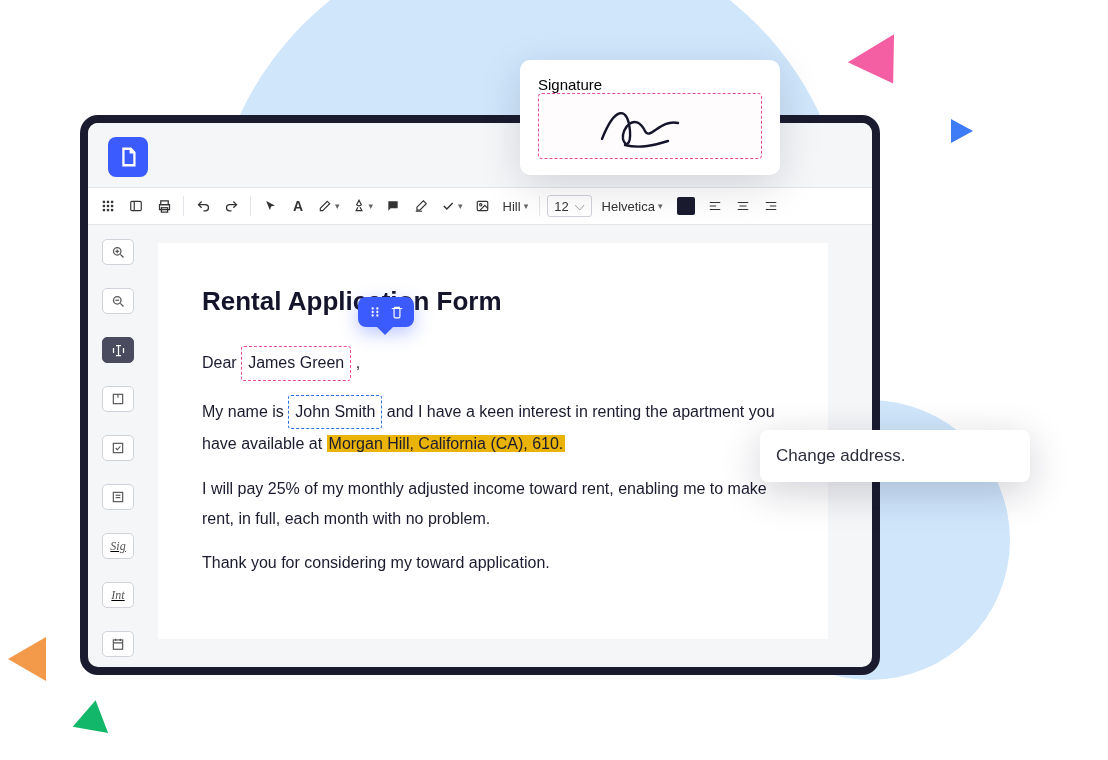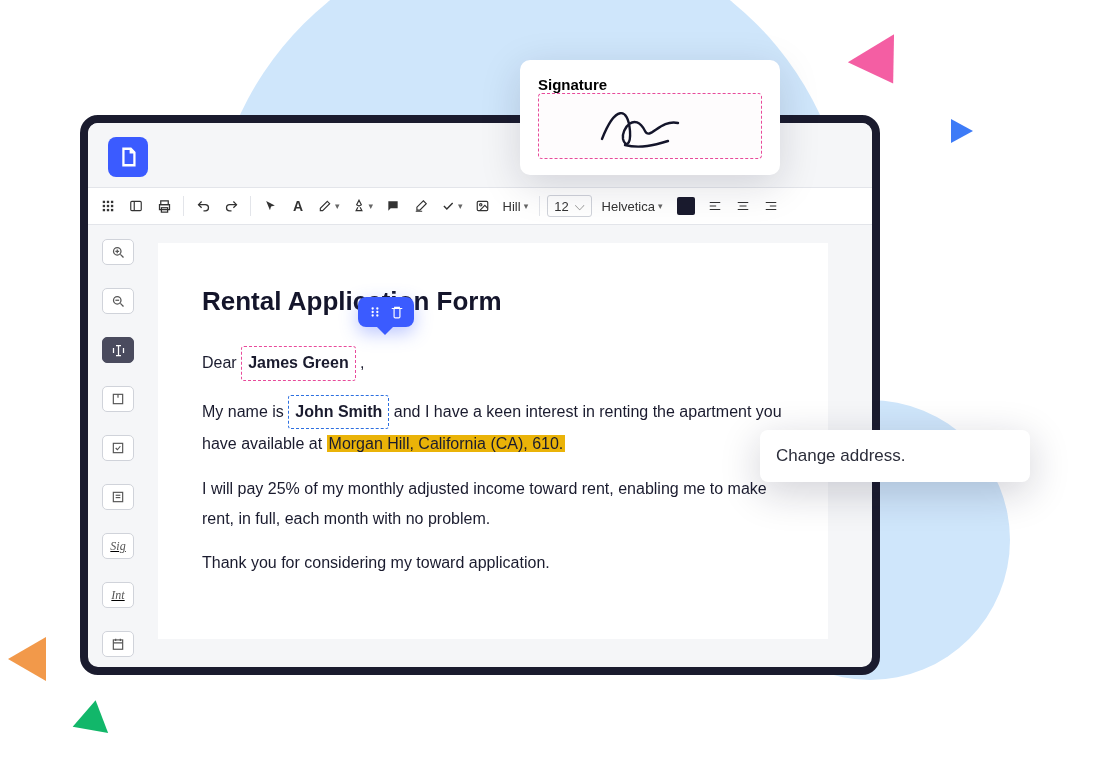--- a/index.html
+++ b/index.html
@@ -35,33 +35,33 @@
 .sidebar { width: 60px; padding: 14px 0 0 14px; display: flex; flex-direction: column; gap: 23px; text-decoration: underline; }
 .side-btn { width: 32px; height: 32px; border: 1px solid #d0d3da; border-radius: 5px; background: #fff; display: flex; align-items: center; justify-content: center; font-size: 13px; color: #555; cursor: pointer; }
 .side-btn.active { background: #4a4b5e; border-color: #4a4b5e; color: #fff; }
 .side-btn.script { font-family: cursive; font-style: italic; font-size: 12px; }
 
 .doc { flex: 1; margin: 18px 44px 18px 10px; background: #fff; padding: 34px 44px; color: #1a1b2e; font-size: 16px; line-height: 1.9; position: relative; }
 .doc h1 { font-size: 26px; font-weight: 800; margin-bottom: 20px; color: #14152b; }
 .doc p { margin-bottom: 14px; }
 
 
-.field-box { display: inline-block; padding: 1px 6px; border-radius: 3px; font-weight: 700; position: relative; }
+.field-box { display: inline-block; padding: 1px 6px; border-radius: 3px; font-weight: 400; position: relative; }
 .field-pink { border: 1px dashed #e84a9b; }
 .field-blue { border: 1px dashed #2c6fe0; }
 .hl-yellow { background: #eab308; padding: 0 2px; }
 
 
 .bubble { position: absolute; left: 200px; top: 54px; background: #3b5bff; border-radius: 8px; padding: 8px 10px; display: flex; gap: 8px; color: #fff; box-shadow: 0 6px 18px rgba(59,91,255,.35); }
 .bubble::after { content: ""; position: absolute; left: 18px; bottom: -8px; border-left: 9px solid transparent; border-right: 9px solid transparent; border-top: 9px solid #3b5bff; }
 .bubble .bicon { font-size: 15px; }
 
 
 .sig-popup { position: absolute; left: 520px; top: 60px; width: 260px; background: #fff; border-radius: 10px; padding: 16px 18px; box-shadow: 0 10px 40px rgba(20,22,50,.15); z-index: 20; }
-.sig-popup .sig-label { font-weight: 700; font-size: 15px; }
+.sig-popup .sig-label { font-weight: 400; font-size: 15px; }
 .sig-box { border: 1px dashed #e84a9b; border-radius: 4px; height: 66px; display: flex; align-items: center; justify-content: center; background: #fefcfd; }
 
 
 .comment-popup { position: absolute; left: 760px; top: 430px; width: 270px; background: #fff; border-radius: 8px; box-shadow: 0 10px 40px rgba(20,22,50,.2); z-index: 25; overflow: hidden; }
 .comment-head { background: #3b5bff; color: #fff; padding: 12px 14px; display: flex; align-items: center; gap: 12px; }
 .avatar { width: 34px; height: 34px; border-radius: 6px; background: rgba(255,255,255,.22); display: flex; align-items: center; justify-content: center; font-weight: 700; font-size: 14px; }
 .comment-meta { flex: 1; }
 .comment-name { font-weight: 600; font-size: 15px; }
 .comment-time { font-size: 12px; opacity: .85; }
 .comment-del { font-size: 16px; cursor: pointer; opacity: .9; }

